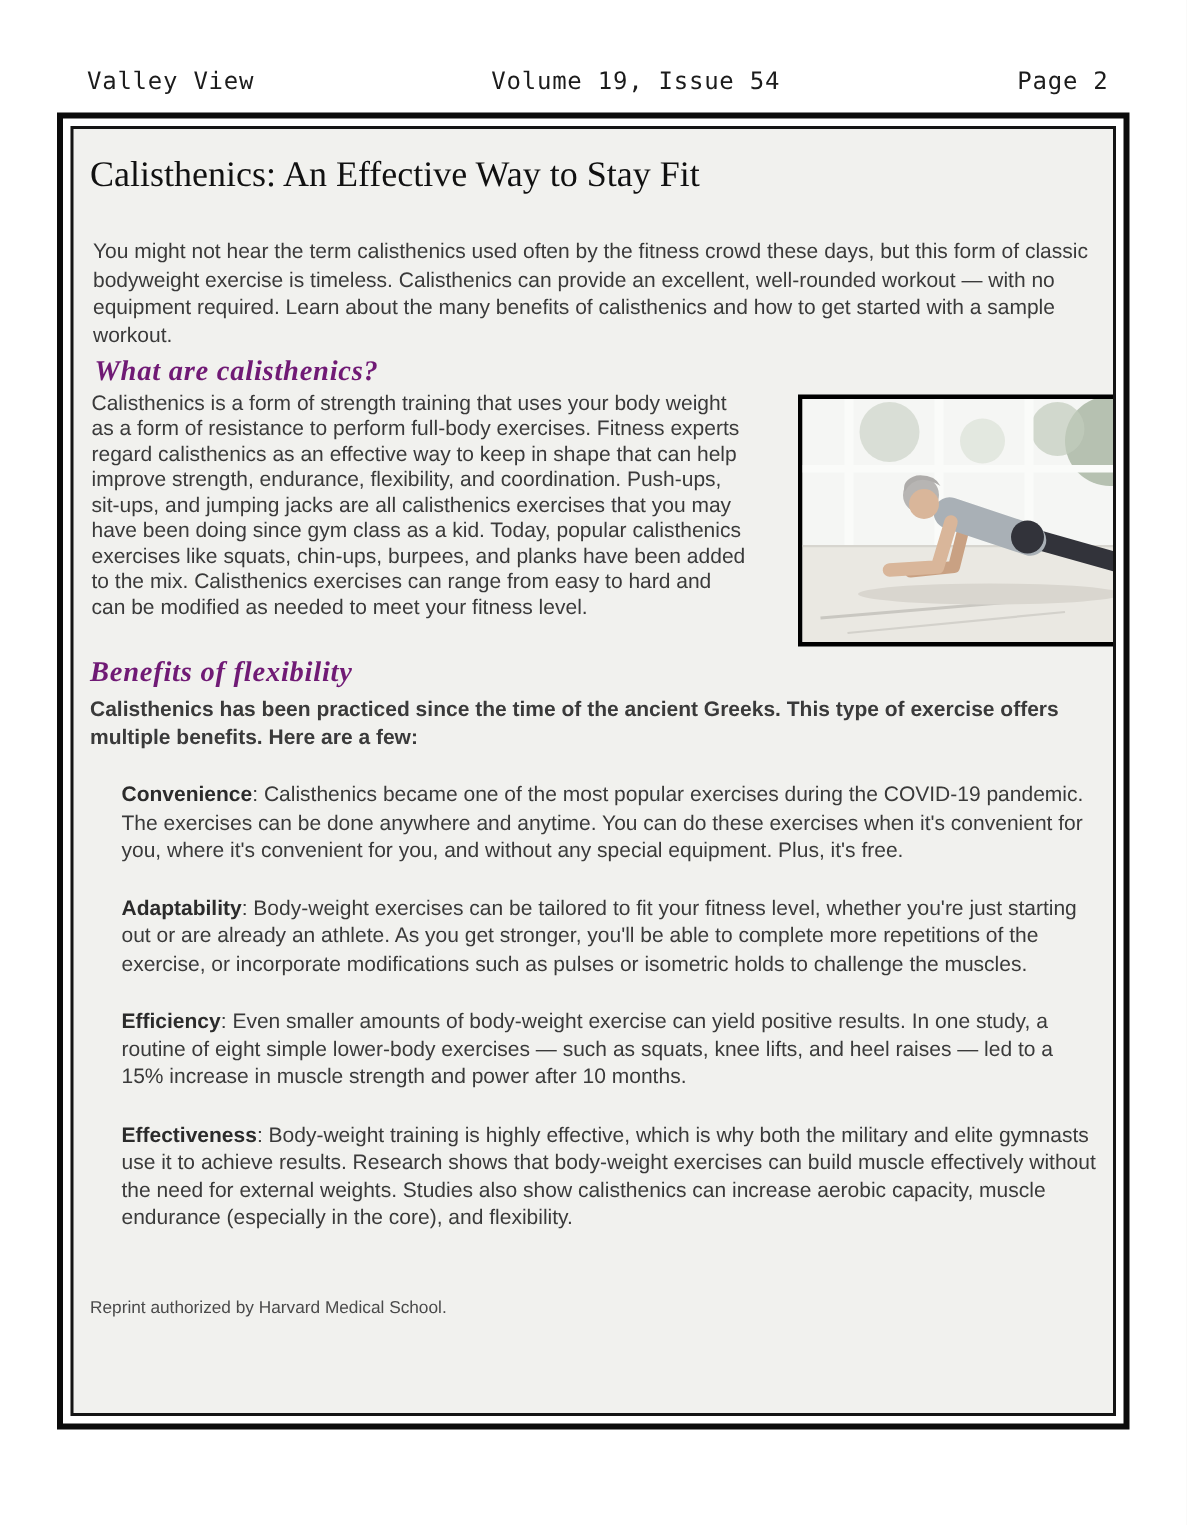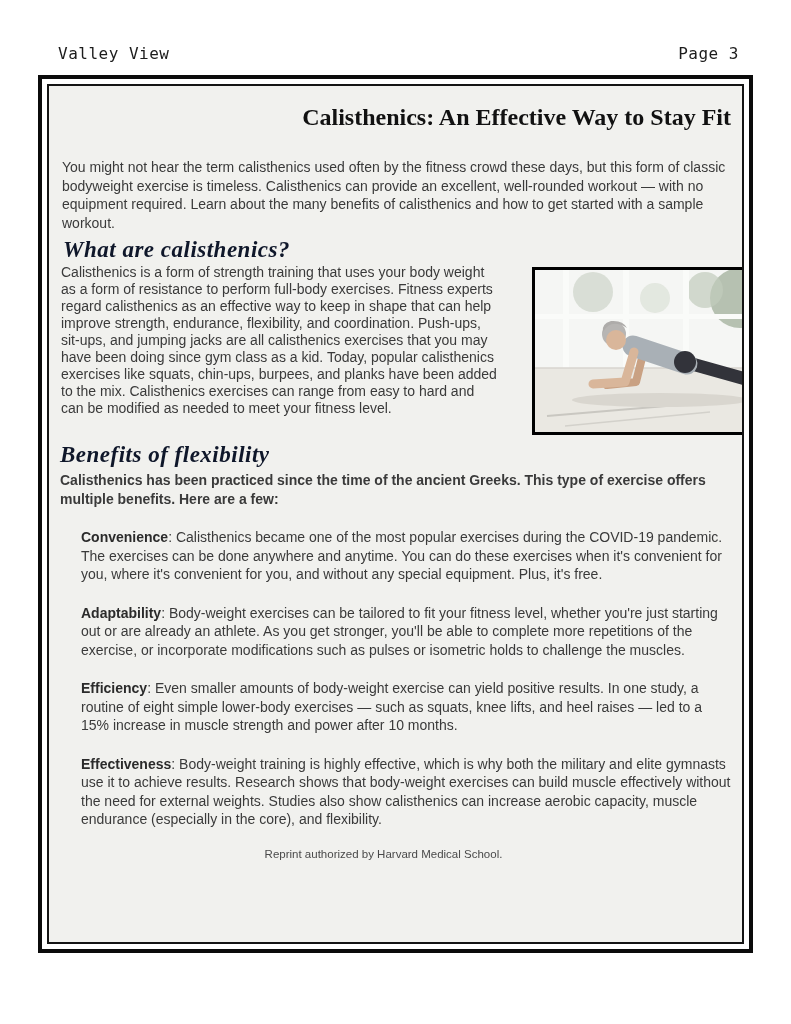--- a/index.html
+++ b/index.html
@@ -32,31 +32,31 @@
   .inner {
     height: 100%;
     border: 2px solid #141414;
     background: #f1f1ee;
     padding: 9px 11px 0 11px;
     overflow: hidden;
   }
 
   .title {
     font-family: "Liberation Serif", serif;
-    font-size: 24px; font-weight: bold; color: #111;
-    text-align: right;
+    font-size: 24px; font-weight: normal; color: #111;
+    text-align: left;
     margin-top: 9px;
   }
   p { font-size: 14px; line-height: 18.5px; color: #3a3a3a; }
   .intro { margin-top: 27px; padding: 0 2px; }
 
   h2 {
     font-family: "Liberation Serif", serif;
     font-style: italic; font-weight: bold;
-    font-size: 23px; color: #0f172a;
+    font-size: 19px; color: #701a75;
     letter-spacing: 0.5px;
   }
   .h-what { margin-top: 5px; padding-left: 3px; }
   .h-benefits { margin-top: 7px; }
 
   .two-col { display: flex; margin-top: 1px; gap: 24px; }
   .col-text { flex: 0 0 440px; line-height: 17px; padding-left: 1px; }
   .photo {
     margin-left: 8px; margin-top: 3px;
     width: 256px; height: 168px;
@@ -64,35 +64,36 @@
     background: #eef0ee;
     flex: 0 0 auto;
   }
   .photo svg { display: block; width: 100%; height: 100%; }
 
   .lead { margin-top: 3px; font-weight: bold; }
   .benefit { margin-top: 20px; margin-left: 21px; }
   .benefit b { color: #2b2b2b; }
 
   .credit {
-    margin-top: 18px;
-    text-align: center;
+    margin-top: 44px;
+    text-align: left;
     padding-right: 24px;
     font-size: 11.5px; line-height: 14px;
     color: #4a4a4a;
   }
 </style>
 </head>
 <body>
 
 <div class="page">
 
   <header class="masthead">
     <span>Valley View</span>
-    <span>Page 3</span>
+    <span class="center">Volume 19, Issue 54</span>
+    <span>Page 2</span>
   </header>
 
   <div class="frame">
     <div class="inner">
 
       <h1 class="title">Calisthenics: An Effective Way to Stay Fit</h1>
 
       <p class="intro">You might not hear the term calisthenics used often by the fitness crowd these days, but this form of classic bodyweight exercise is timeless. Calisthenics can provide an excellent, well-rounded workout — with no equipment required. Learn about the many benefits of calisthenics and how to get started with a sample workout.</p>
 
       <h2 class="h-what">What are calisthenics?</h2>

